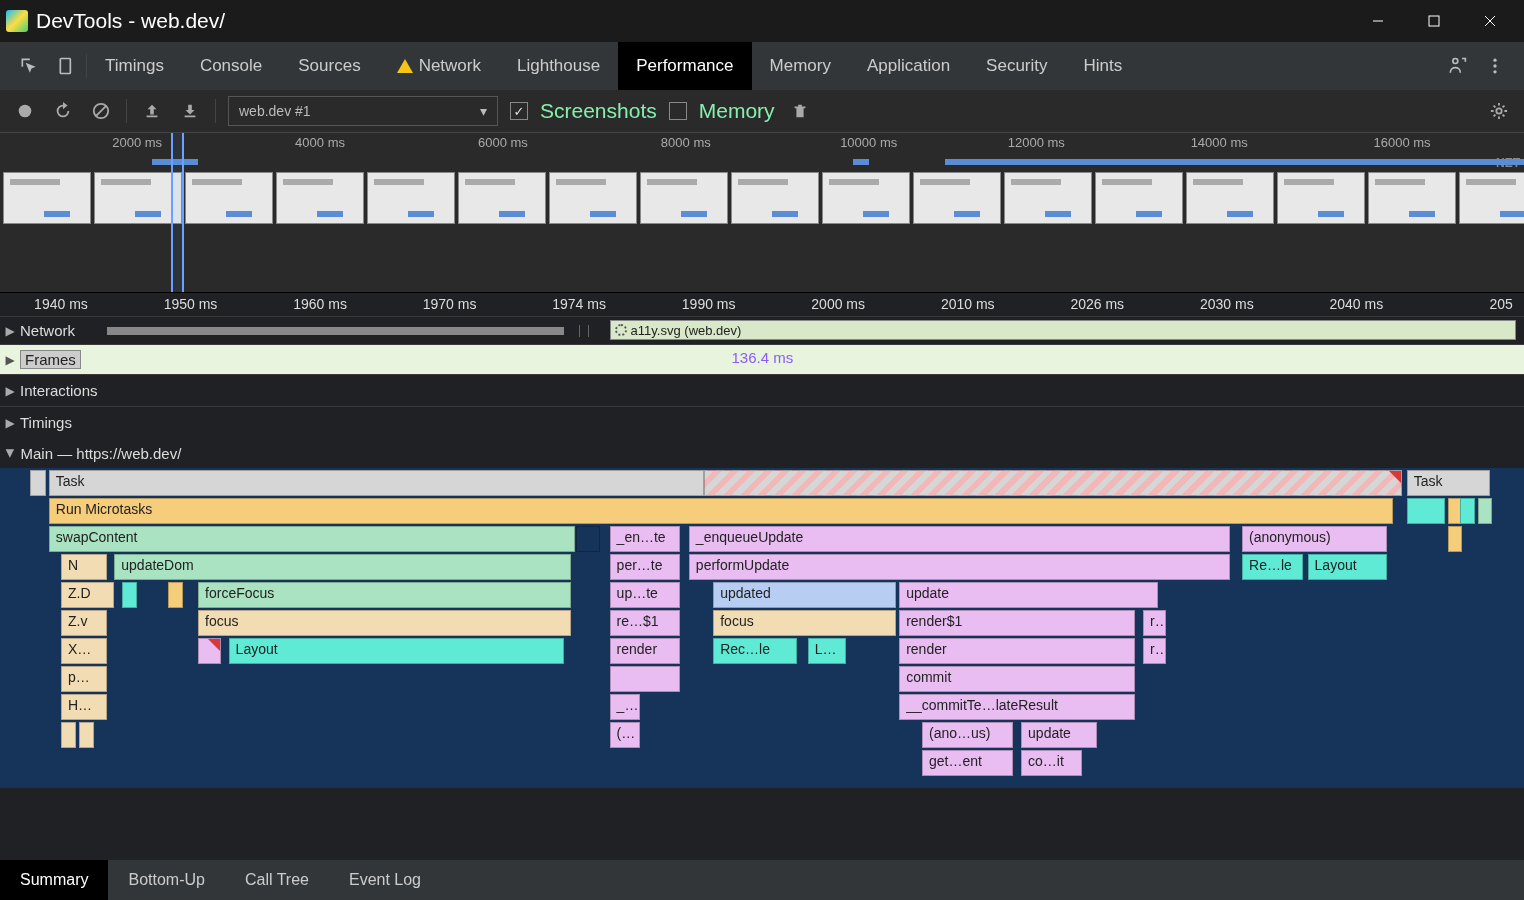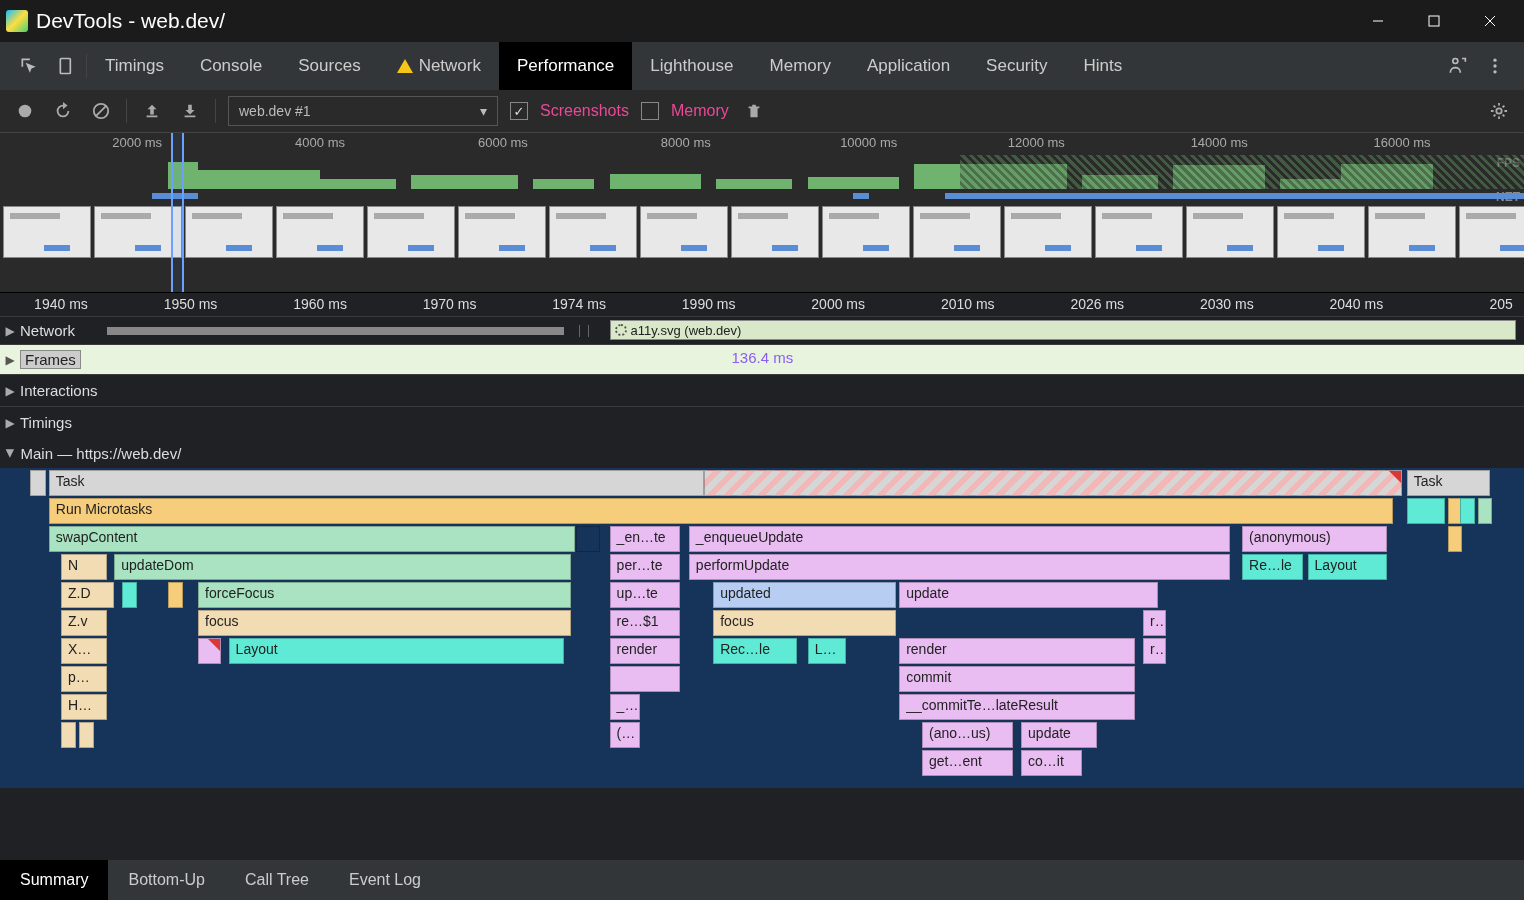--- a/index.html
+++ b/index.html
@@ -17,21 +17,21 @@
 .tab.active{background:#000;color:#fff}
 .tab.warn::before{content:"";width:0;height:0;border-left:8px solid transparent;border-right:8px solid transparent;border-bottom:14px solid #f5c518;margin-right:6px}
 .tab-spacer{flex:1}
 .toolbar{height:42px;background:#2a2a2a;display:flex;align-items:center;padding:0 12px;gap:12px;color:#ccc}
 .tbicon{width:26px;height:26px;display:flex;align-items:center;justify-content:center}
 .tbicon svg{width:18px;height:18px;fill:#aaa}
 .sep{width:1px;height:24px;background:#444}
 .prof-select{flex:0 0 270px;height:30px;border:1px solid #555;background:#2a2a2a;color:#bbb;display:flex;align-items:center;padding:0 10px;justify-content:space-between}
 .chk{width:18px;height:18px;border:1px solid #888;display:inline-flex;align-items:center;justify-content:center;background:#2a2a2a}
 .chk.on::after{content:"✓";color:#ddd;font-size:13px}
-.lbl{font-size:16px;color:#ec4899}
+.lbl{font-size:21px;color:#86efac}
 .toolbar .spacer{flex:1}
 .overview{height:160px;background:#2a2a2a;position:relative;border-top:1px solid #444}
 .ovruler{height:22px;position:relative;color:#aaa;font-size:13px}
 .ovruler span{position:absolute;top:2px;transform:translateX(-50%)}
 .ovfpsrow{height:34px;position:relative;background:#2a2a2a}
 .ovcpurow{height:26px;position:relative;background:#2a2a2a}
 .ovnetrow{height:14px;position:relative;background:#2a2a2a}
 .ovlabel{position:absolute;right:4px;top:1px;font-size:12px;color:#888;font-weight:bold}
 .fpsbar{position:absolute;bottom:0;background:#6fb36f}
 .cpuarea{position:absolute;bottom:0;background:#7d7da8;opacity:.8}
@@ -107,22 +107,22 @@
   <div class="ticon">
       <svg viewBox="0 0 24 24">
         <rect x="4" y="3" width="12" height="18" rx="1" fill="none" stroke="#bbb" stroke-width="2"></rect>
       </svg>
     </div>
   <div class="sep"></div>
   <div class="tab">Timings</div>
   <div class="tab">Console</div>
   <div class="tab">Sources</div>
   <div class="tab warn">Network</div>
+  <div class="tab">Lighthouse</div>
   <div class="tab active">Performance</div>
-  <div class="tab">Lighthouse</div>
   <div class="tab">Memory</div>
   <div class="tab">Application</div>
   <div class="tab">Security</div>
   <div class="tab">Hints</div>
   <div class="tab-spacer"></div>
   <div class="ticon">
       <svg viewBox="0 0 24 24">
         <circle cx="10" cy="6" r="3" fill="none" stroke="#bbb" stroke-width="2"></circle>
         <path d="M4 20c0-4 3-6 6-6s6 2 6 6" fill="none" stroke="#bbb" stroke-width="2"></path>
         <path d="M18 3h4v4" fill="none" stroke="#bbb" stroke-width="2"></path>
@@ -191,37 +191,20 @@
 <div class="overview">
   <div class="ovruler">
     <span style="left:9%">2000 ms</span>
     <span style="left:21%">4000 ms</span>
     <span style="left:33%">6000 ms</span>
     <span style="left:45%">8000 ms</span>
     <span style="left:57%">10000 ms</span>
     <span style="left:68%">12000 ms</span>
     <span style="left:80%">14000 ms</span>
     <span style="left:92%">16000 ms</span>
-  </div>
-  <div class="ovfpsrow">
-    <div class="ovlabel">FPS</div>
-    <div class="fpsbar" style="left:11%;width:2%;height:80%"></div>
-    <div class="fpsbar" style="left:13%;width:8%;height:55%"></div>
-    <div class="fpsbar" style="left:21%;width:5%;height:30%"></div>
-    <div class="fpsbar" style="left:27%;width:7%;height:40%"></div>
-    <div class="fpsbar" style="left:35%;width:4%;height:30%"></div>
-    <div class="fpsbar" style="left:40%;width:6%;height:45%"></div>
-    <div class="fpsbar" style="left:47%;width:5%;height:30%"></div>
-    <div class="fpsbar" style="left:53%;width:6%;height:35%"></div>
-    <div class="fpsbar" style="left:60%;width:10%;height:75%"></div>
-    <div class="fpsbar" style="left:71%;width:5%;height:40%"></div>
-    <div class="fpsbar" style="left:77%;width:6%;height:70%"></div>
-    <div class="fpsbar" style="left:84%;width:4%;height:30%"></div>
-    <div class="fpsbar" style="left:88%;width:6%;height:75%"></div>
-    <div class="hatch" style="left:63%;width:37%;height:100%;opacity:.5"></div>
   </div>
   <div class="ovnetrow">
     <div class="ovlabel">NET</div>
     <div class="netbar" style="left:10%;width:3%"></div>
     <div class="netbar" style="left:56%;width:1%"></div>
     <div class="netbar" style="left:62%;width:38%"></div>
   </div>
   <div class="ovthumbs">
     <div class="thumb"></div>
       <div class="thumb"></div>
@@ -327,20 +310,21 @@
   <div class="fl c-yellow" style="top:114px;left:11%;width:1%"></div>
   <div class="fl c-green" style="top:114px;left:13%;width:24.5%">forceFocus</div>
   <div class="fl c-pink" style="top:114px;left:40%;width:4.6%">up…te</div>
   <div class="fl c-blue" style="top:114px;left:46.8%;width:12%">updated</div>
   <div class="fl c-pink" style="top:114px;left:59%;width:17%">update</div>
 
   <div class="fl c-tan" style="top:142px;left:4%;width:3%">Z.v</div>
   <div class="fl c-tan" style="top:142px;left:13%;width:24.5%">focus</div>
   <div class="fl c-pink" style="top:142px;left:40%;width:4.6%">re…$1</div>
   <div class="fl c-tan" style="top:142px;left:46.8%;width:12%">focus</div>
+  <div class="fl c-pink" style="top:142px;left:59%;width:15.5%">render$1</div>
   <div class="fl c-pink" style="top:142px;left:75%;width:1.5%">r…</div>
 
   <div class="fl c-tan" style="top:170px;left:4%;width:3%">X…</div>
   <div class="fl c-pink" style="top:170px;left:13%;width:1.5%">
       <div class="redtri"></div>
     </div>
   <div class="fl c-purple" style="top:170px;left:15%;width:22%">Layout</div>
   <div class="fl c-pink" style="top:170px;left:40%;width:4.6%">render</div>
   <div class="fl c-purple" style="top:170px;left:46.8%;width:5.5%">Rec…le</div>
   <div class="fl c-purple" style="top:170px;left:53%;width:2.5%">L…</div>

